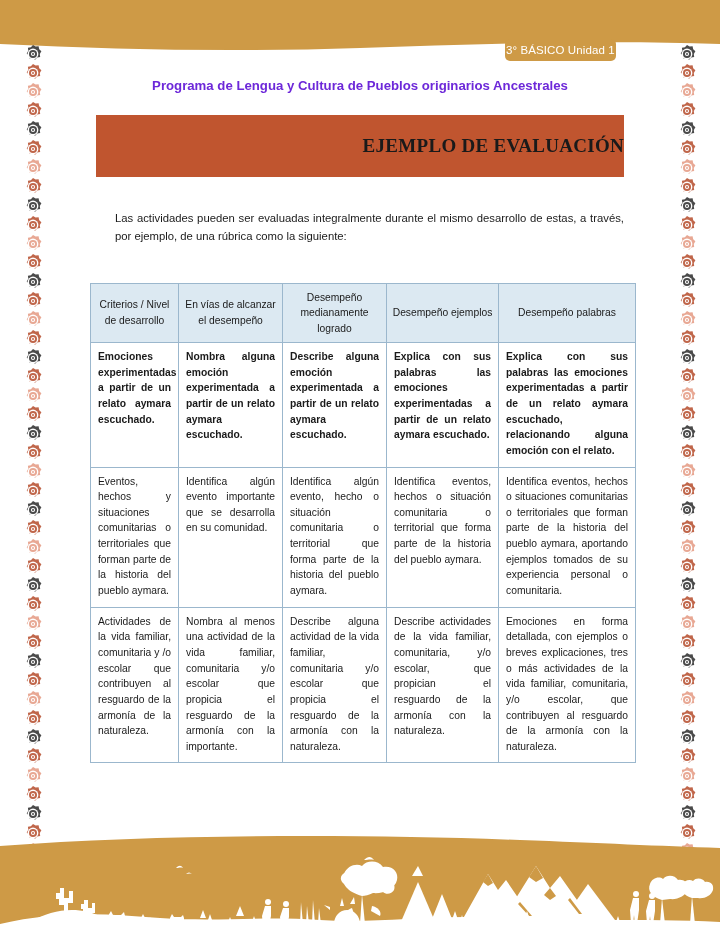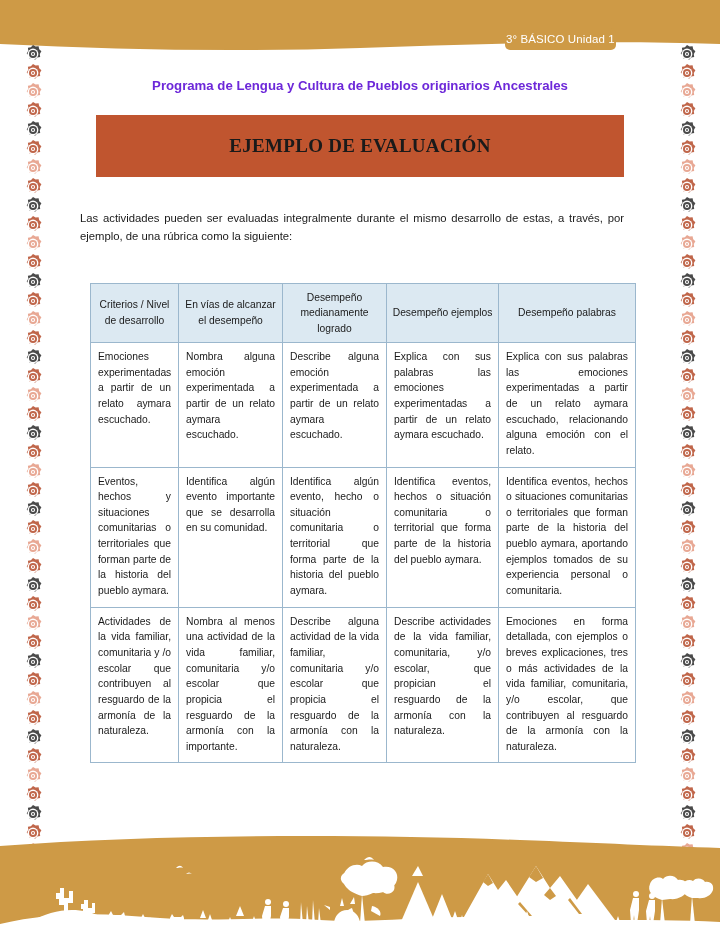--- a/index.html
+++ b/index.html
@@ -31,21 +31,21 @@
     top: 0;
     left: 0;
     width: 720px;
     height: 60px;
     overflow: hidden;
   }
   .top-band svg { display: block; }
 
   .unit-tab {
     position: absolute;
-    top: 28px;
+    top: 39px;
     left: 505px;
     height: 22px;
     padding: 0 1px;
     display: flex;
     align-items: center;
     justify-content: center;
     background: #CE9A46;
     border-radius: 5px;
     color: #ffffff;
     font-size: 11.5px;
@@ -113,32 +113,32 @@
     line-height: 1.45;
     margin: 14px 34px 0 34px;
   }
 
   .eval-banner {
     margin: 20px 34px 16px 34px;
     height: 62px;
     background: #C0552F;
     display: flex;
     align-items: center;
-    justify-content: center;
+    justify-content: flex-end;
   }
   .eval-banner-text {
     font-family: "Liberation Serif", serif;
     font-size: 19px;
     font-weight: bold;
     color: #1a1a1a;
     letter-spacing: .3px;
   }
 
   .intro {
-    margin: 32px 34px 0 18px;
+    margin: 32px 34px 0 53px;
     font-size: 11.3px;
     color: #1a1a1a;
     line-height: 1.62;
     text-align: justify;
   }
 
   
   .rubric-wrap {
     margin: 37px 28px 0 28px;
   }
@@ -170,21 +170,21 @@
     background: #ffffff;
   }
   table.rubric td.col0 { text-align: justify; }
 
   col.c0 { width: 88px; }
   col.c1 { width: 104px; }
   col.c2 { width: 104px; }
   col.c3 { width: 112px; }
   col.c4 { width: 137px; }
 
-  .row-h1 td { height: 100px; }
+  .row-h1 td { height: 100px; font-weight: bold; }
   .row-h2 td { height: 124px; }
   .row-h3 td { height: 140px; }
 </style>
 </head>
 <body>
 
 <div class="page">
 
   <div class="top-band">
     <svg width="720" height="60" viewBox="0 0 720 60" xmlns="http://www.w3.org/2000/svg">

